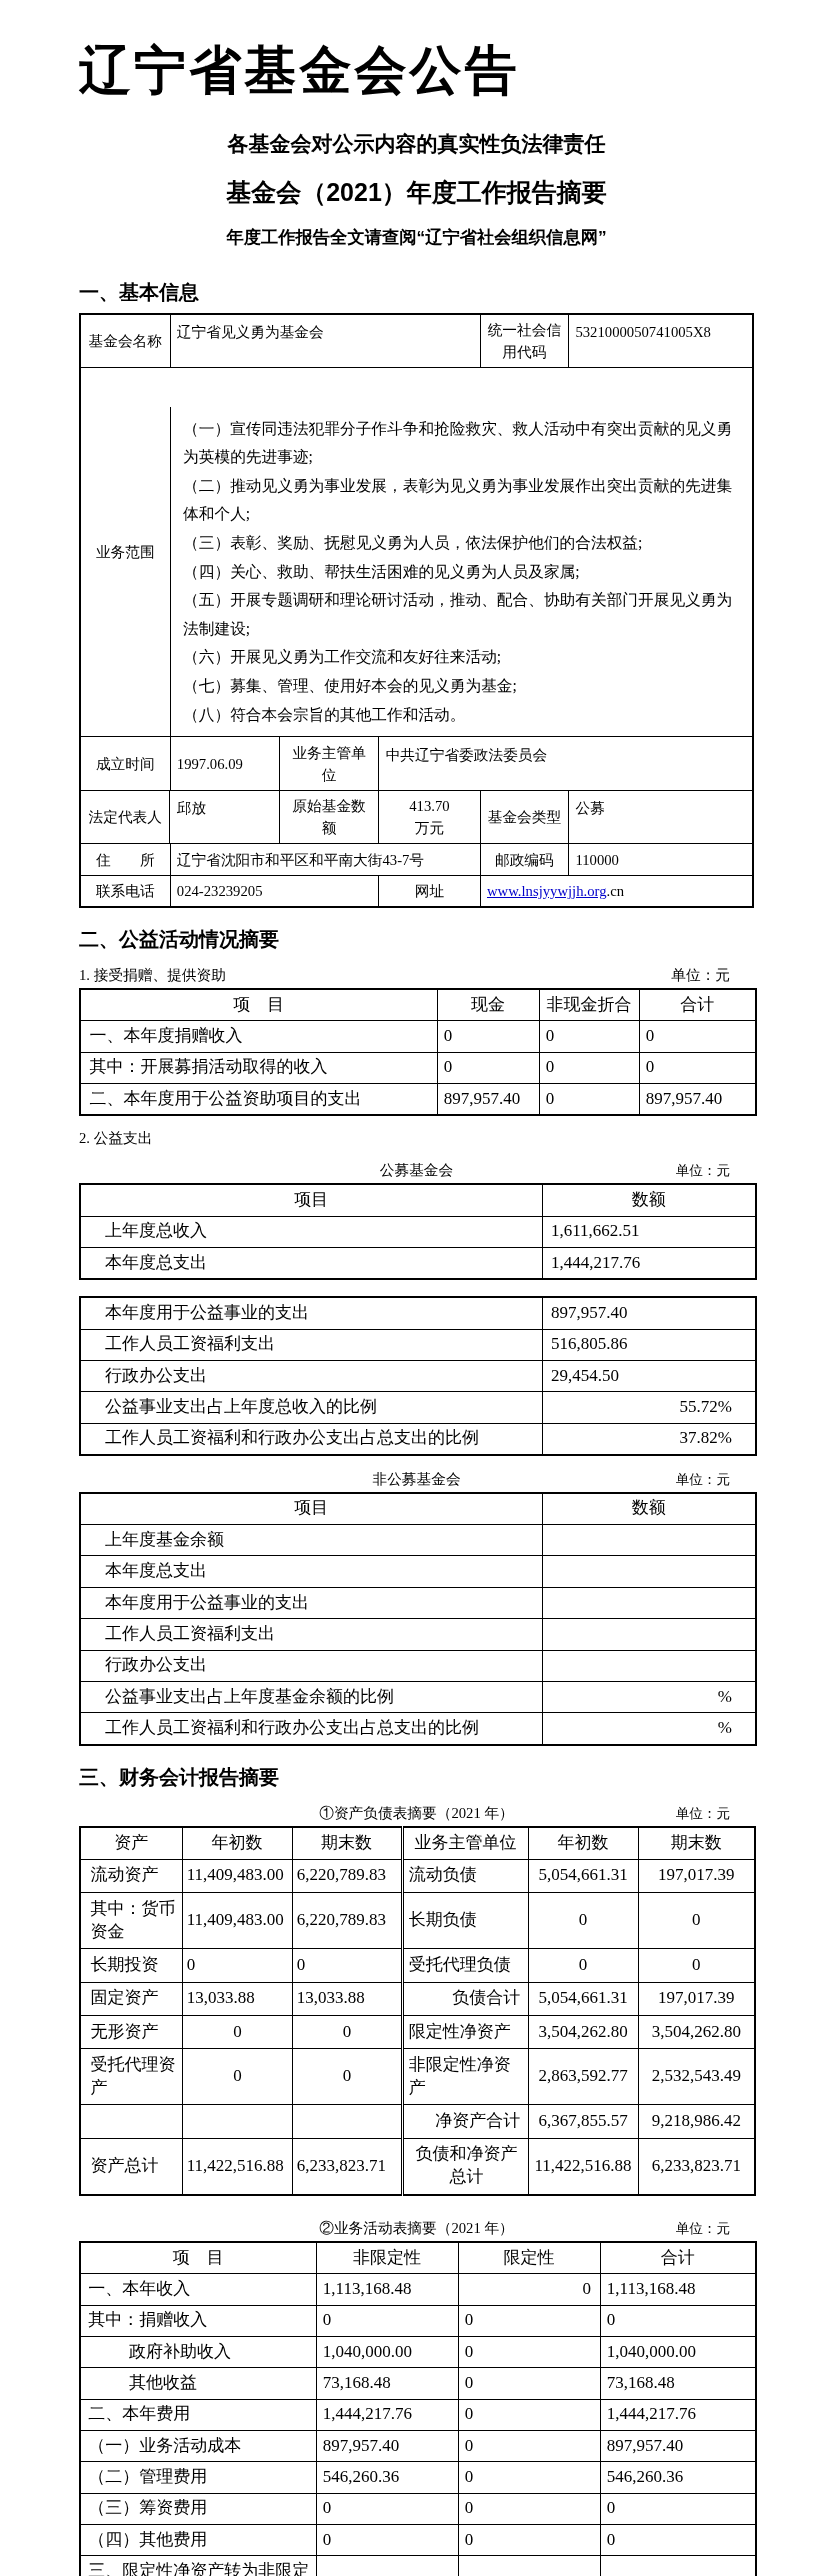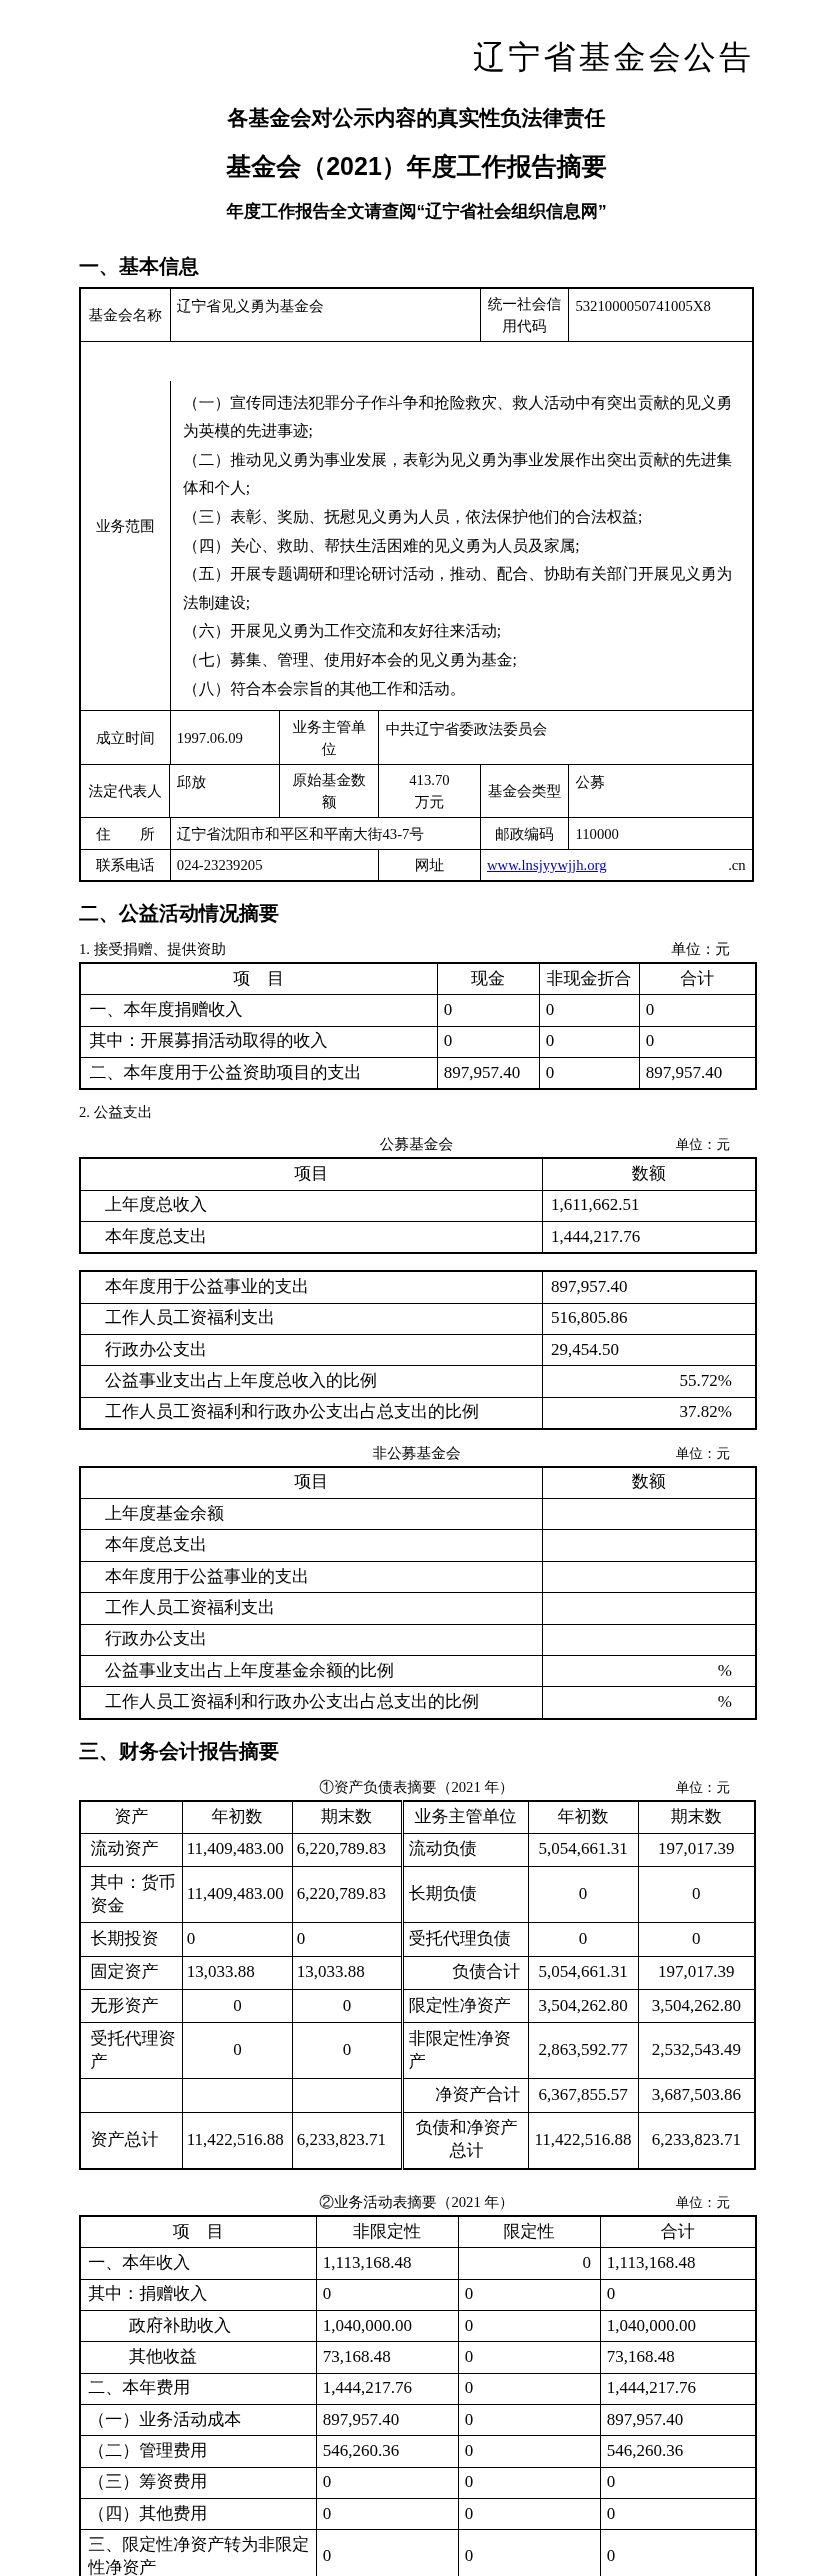--- a/index.html
+++ b/index.html
@@ -1,20 +1,20 @@
 <!DOCTYPE html>
 <html style="font-size:8.4px"><head>
 <meta charset="utf-8">
 <style>
   html,body{margin:0;padding:0;background:#ffffff;}
   body{width:833px;font-family:"Liberation Serif","DejaVu Serif",serif;color:#000;}
   .page{width:675px;margin:0 auto;padding-top:36px;padding-bottom:63px;}
 
   
-  .doc-title{text-align:right;font-size:32px;font-weight:normal;letter-spacing:3.1px;margin:0 0 24px 0;}
+  .doc-title{text-align:left;font-size:52px;font-weight:bold;letter-spacing:3.1px;margin:0 0 24px 0;}
   .doc-sub1{text-align:center;font-size:21px;font-weight:bold;font-family:"Liberation Sans","DejaVu Sans",sans-serif;margin:0 0 18px 0;}
   .doc-sub2{text-align:center;font-size:25px;font-weight:bold;font-family:"Liberation Sans","DejaVu Sans",sans-serif;margin:0 0 15.7px 0;}
   .doc-sub3{text-align:center;font-size:17.3px;font-weight:bold;font-family:"Liberation Sans","DejaVu Sans",sans-serif;margin:0 0 30px 0;}
   .sec{font-size:20px;font-weight:bold;font-family:"Liberation Sans","DejaVu Sans",sans-serif;margin:18px 0 7.3px 0;}
 
   
   table{border-collapse:collapse;table-layout:fixed;width:675px;font-size:17px;}
   table,th,td{border:1px solid #000;}
   table{border:2.6px solid #000;}
   th,td{vertical-align:middle;padding:3.7px 3.1px;line-height:1.35;word-break:break-all;}
@@ -123,21 +123,21 @@
     <div class="row">
       <div class="cell lab" style="width:89px">住　　所</div>
       <div class="cell" style="width:312px">辽宁省沈阳市和平区和平南大街43-7号</div>
       <div class="cell lab" style="width:89px">邮政编码</div>
       <div class="cell" style="width:185px">110000</div>
     </div>
     <div class="row">
       <div class="cell lab" style="width:89px">联系电话</div>
       <div class="cell" style="width:210px">024-23239205</div>
       <div class="cell lab" style="width:102px">网址</div>
-      <div class="cell" style="width:274px;justify-content:space-between">
+      <div class="cell" style="width:274px;justify-content:flex-start">
         <a class="weblink" href="#">www.lnsjyywjjh.org</a>
           <span class="web-suffix">.cn</span>
       </div>
     </div>
   </div>
 
   <div class="sec">二、公益活动情况摘要</div>
 
   <div class="line-with-unit">
     <span>1. 接受捐赠、提供资助</span>
@@ -366,21 +366,21 @@
           <td>非限定性净资产</td>
           <td>2,863,592.77</td>
           <td>2,532,543.49</td>
         </tr>
         <tr>
           <td></td>
           <td></td>
           <td></td>
           <td>净资产合计</td>
           <td>6,367,855.57</td>
-          <td>3,687,503.86</td>
+          <td>9,218,986.42</td>
         </tr>
         <tr>
           <td>资产总计</td>
           <td>11,422,516.88</td>
           <td>6,233,823.71</td>
           <td>负债和净资产总计</td>
           <td>11,422,516.88</td>
           <td>6,233,823.71</td>
         </tr>
       </tbody>

